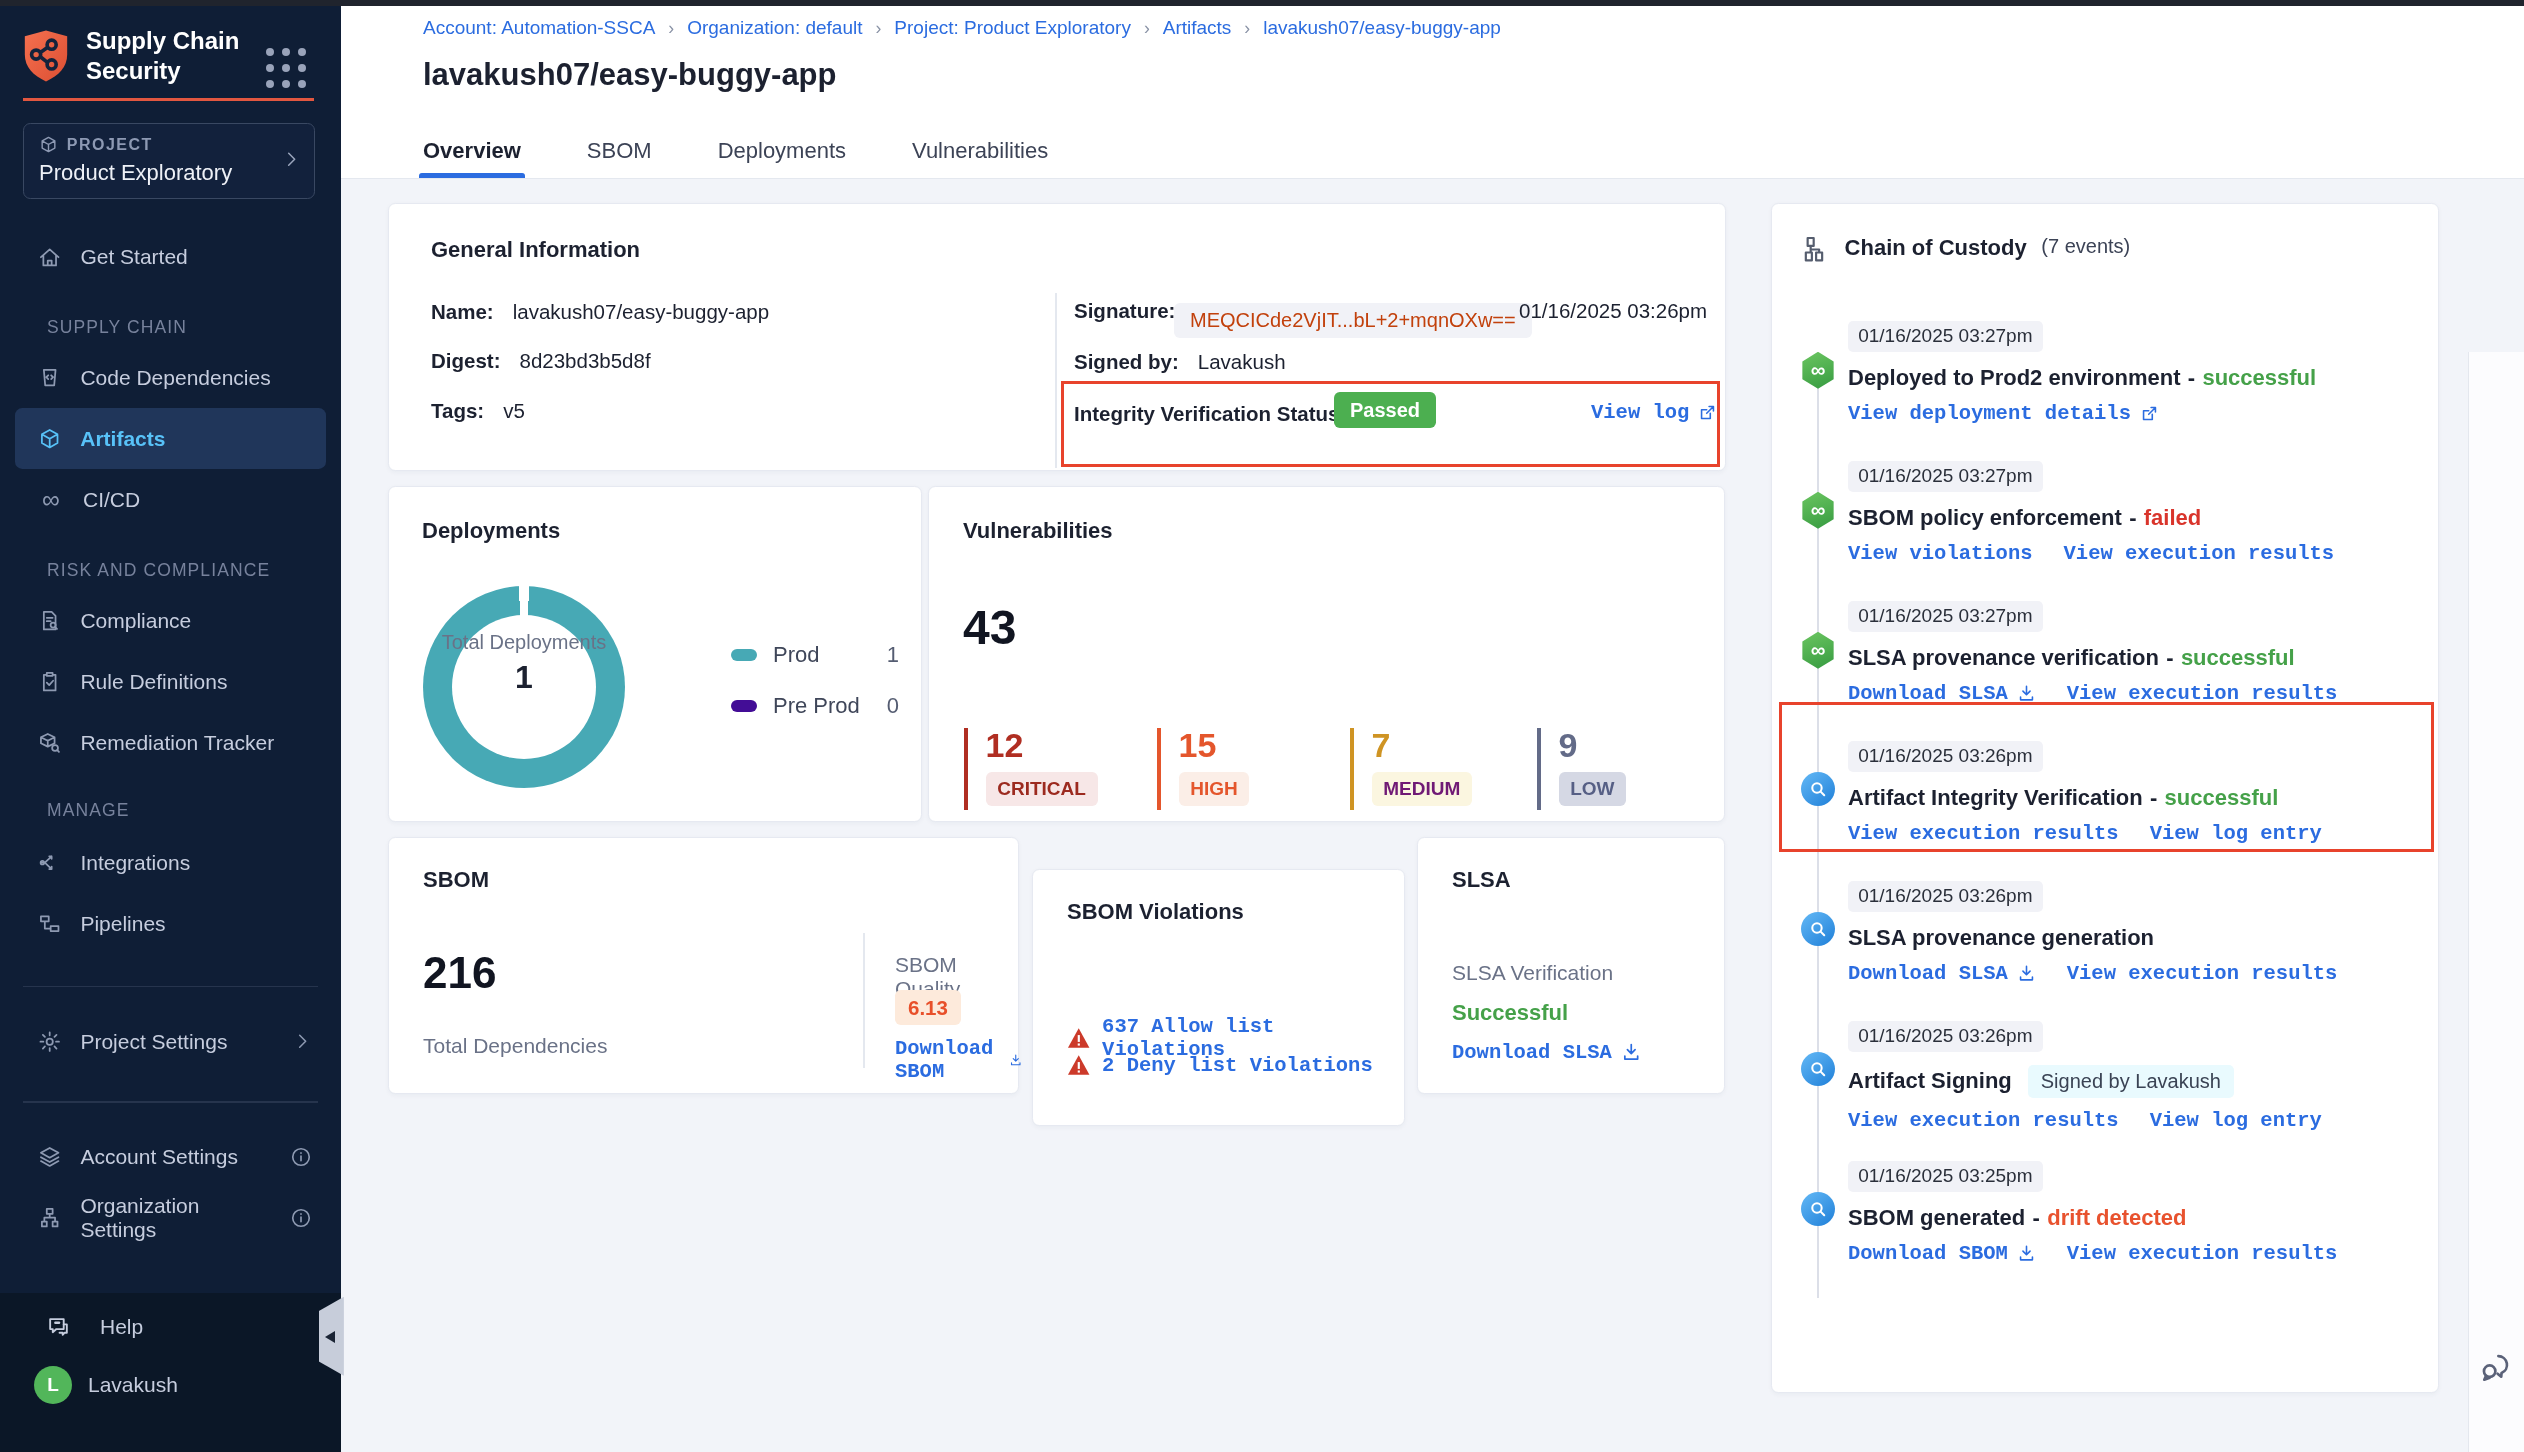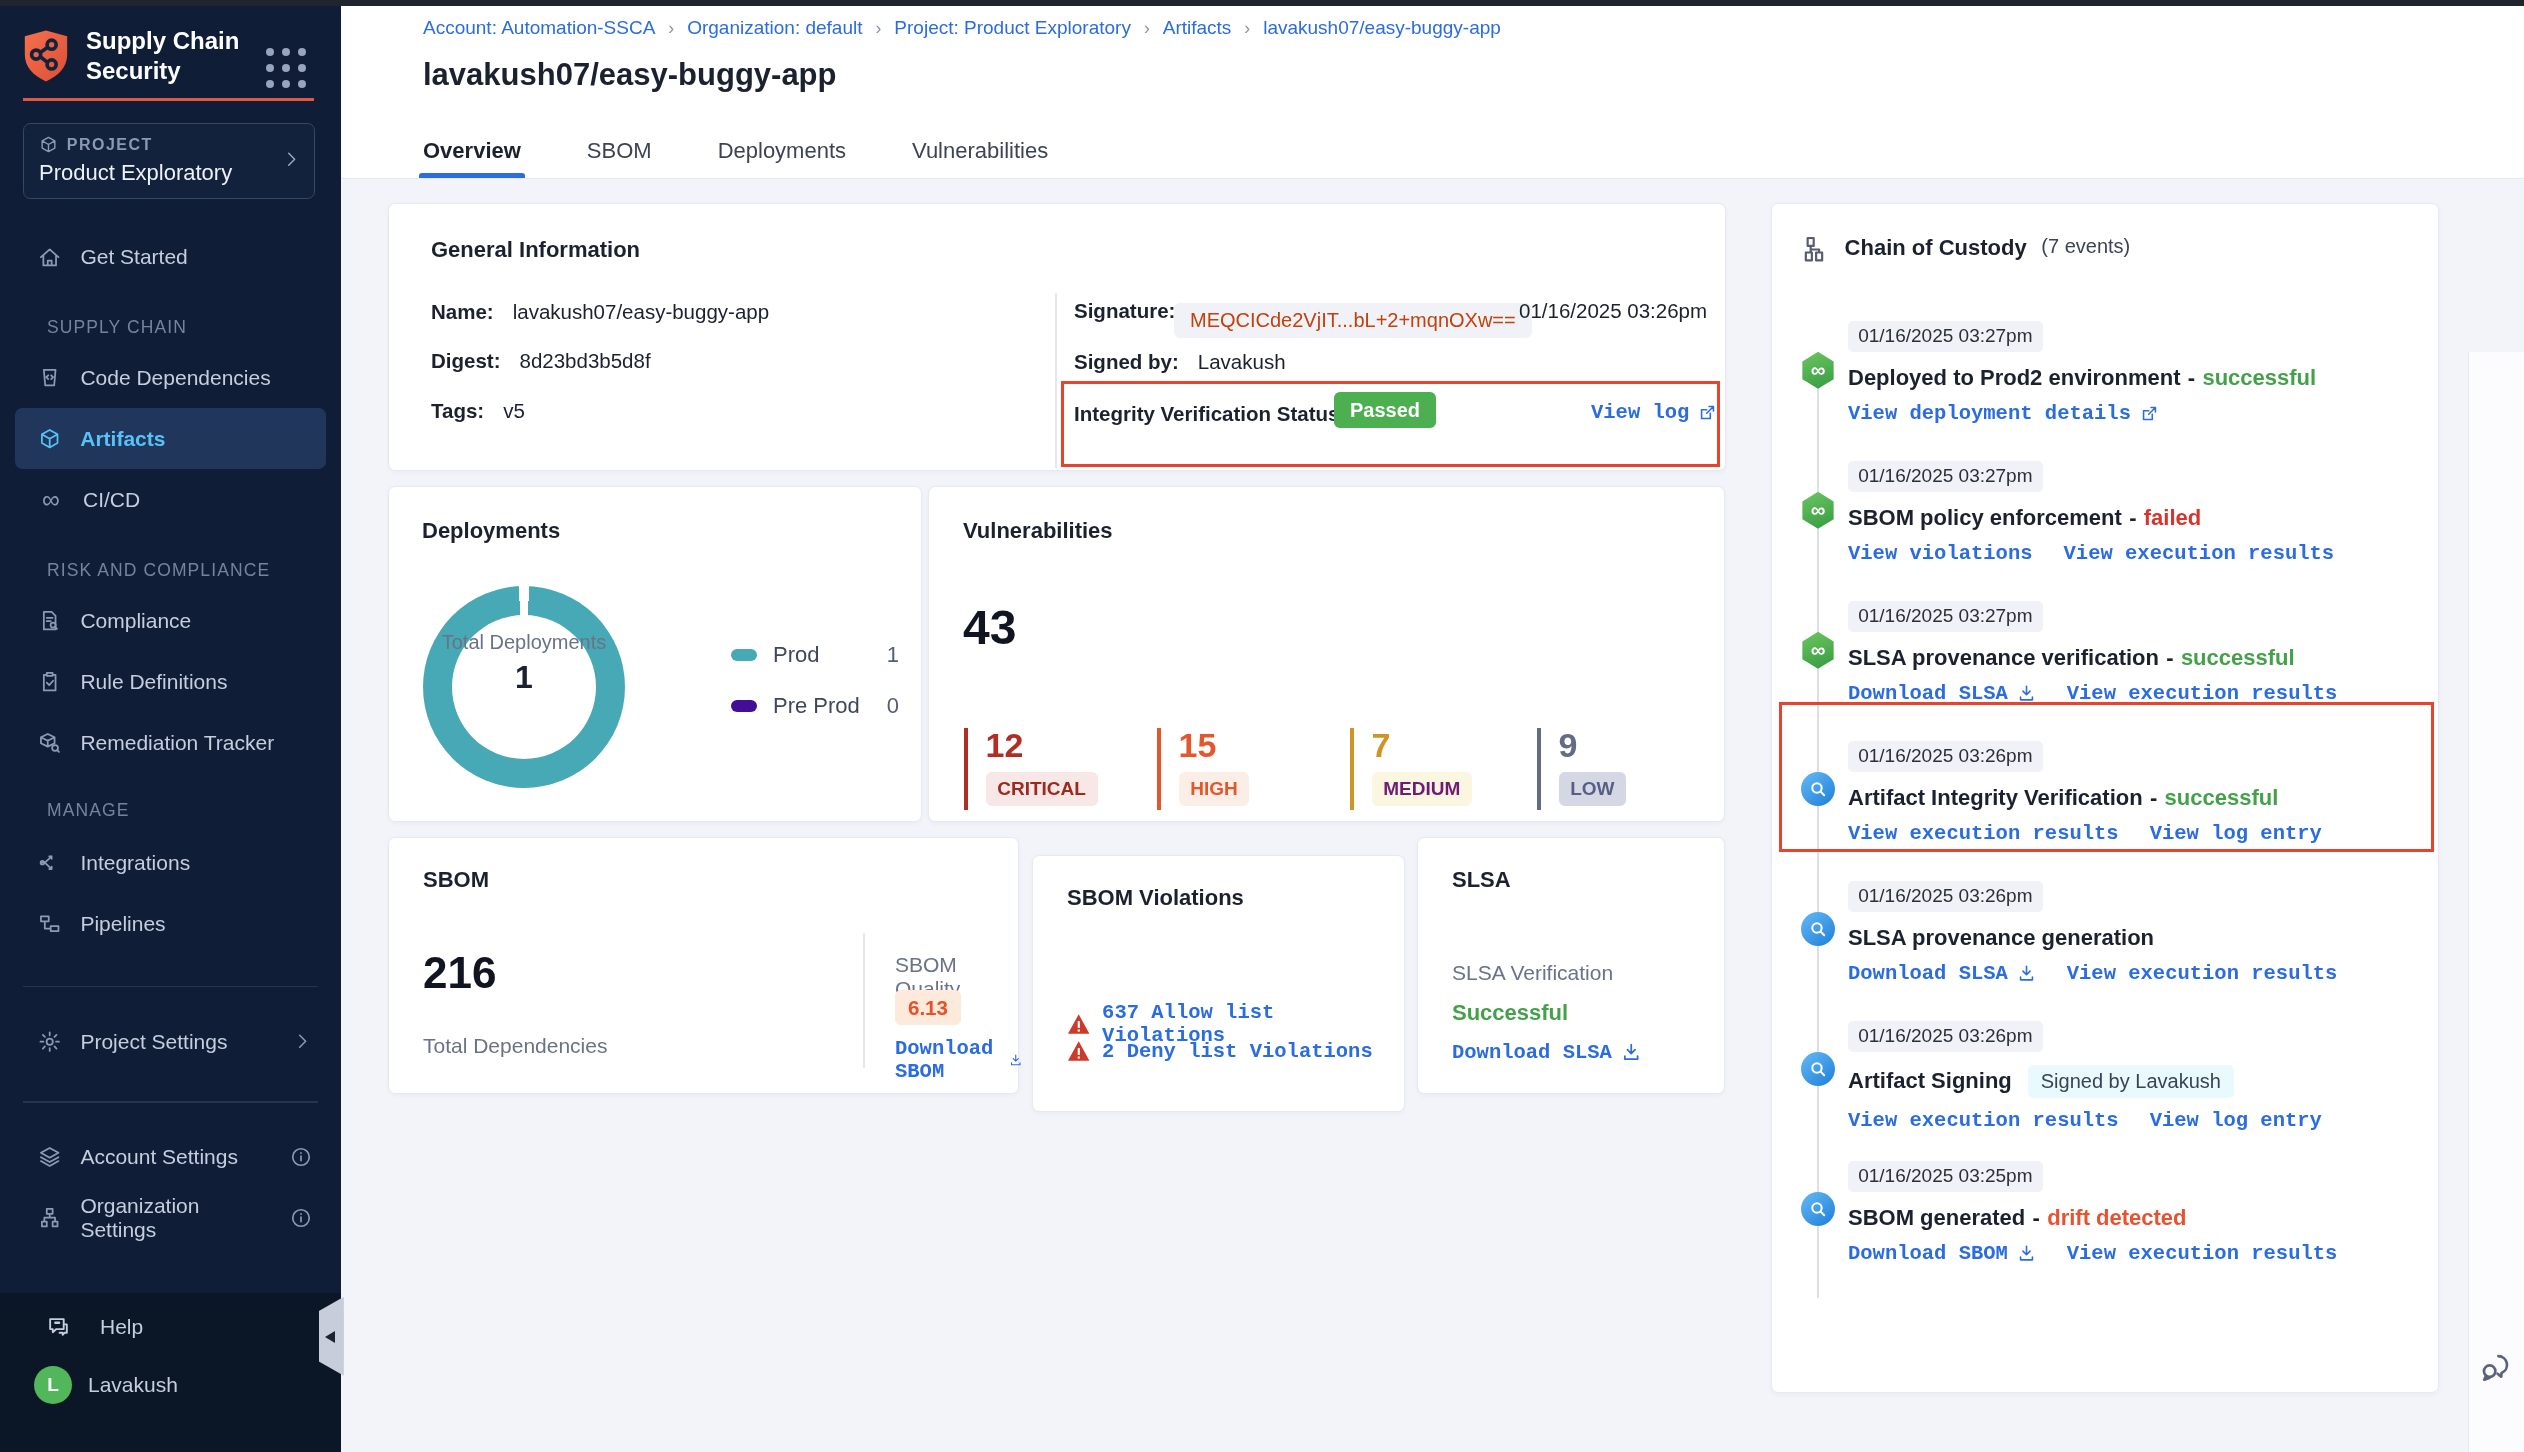--- a/index.html
+++ b/index.html
@@ -100,21 +100,21 @@
   
   #sbom { left:47px; top:658px; width:631px; height:257px; }
   .sbom-title { position:absolute; left:34px; top:29px; }
   .sbom-num { position:absolute; left:34px; top:110px; font-size:44px; font-weight:800; color:#111521; }
   .sbom-dep { position:absolute; left:34px; top:196px; font-size:21px; color:#6a7287; }
   .sbom-vline { position:absolute; left:474px; top:95px; height:135px; width:1.5px; background:#e4e8ef; }
   .sbom-q-label { position:absolute; left:506px; top:115px; font-size:21px; color:#6a7287; }
   .score-badge { position:absolute; left:506px; top:152px; background:#fdeadb; color:#e8502a; font-size:20.5px; font-weight:700; border-radius:5.8px; padding:5.8px 13px; }
   .sbom-dl { position:absolute; left:506px; top:199px; }
 
-  #viol { left:691px; top:676px; width:373px; height:257px; }
+  #viol { left:691px; top:690px; width:373px; height:257px; }
   .viol-title { position:absolute; left:34px; top:29px; }
   .viol-row { position:absolute; left:34px; display:flex; align-items:center; gap:11.7px; }
   #slsa { left:1076px; top:658px; width:308px; height:257px; }
   .slsa-title { position:absolute; left:34px; top:29px; }
   .slsa-vlabel { position:absolute; left:34px; top:123px; font-size:21px; color:#6a7287; }
   .slsa-status { position:absolute; left:34px; top:162px; font-size:22px; font-weight:600; color:#45a149; }
   .slsa-dl { position:absolute; left:34px; top:203px; }
 
   
   #coc { left:1430px; top:24px; width:668px; height:1190px; }

